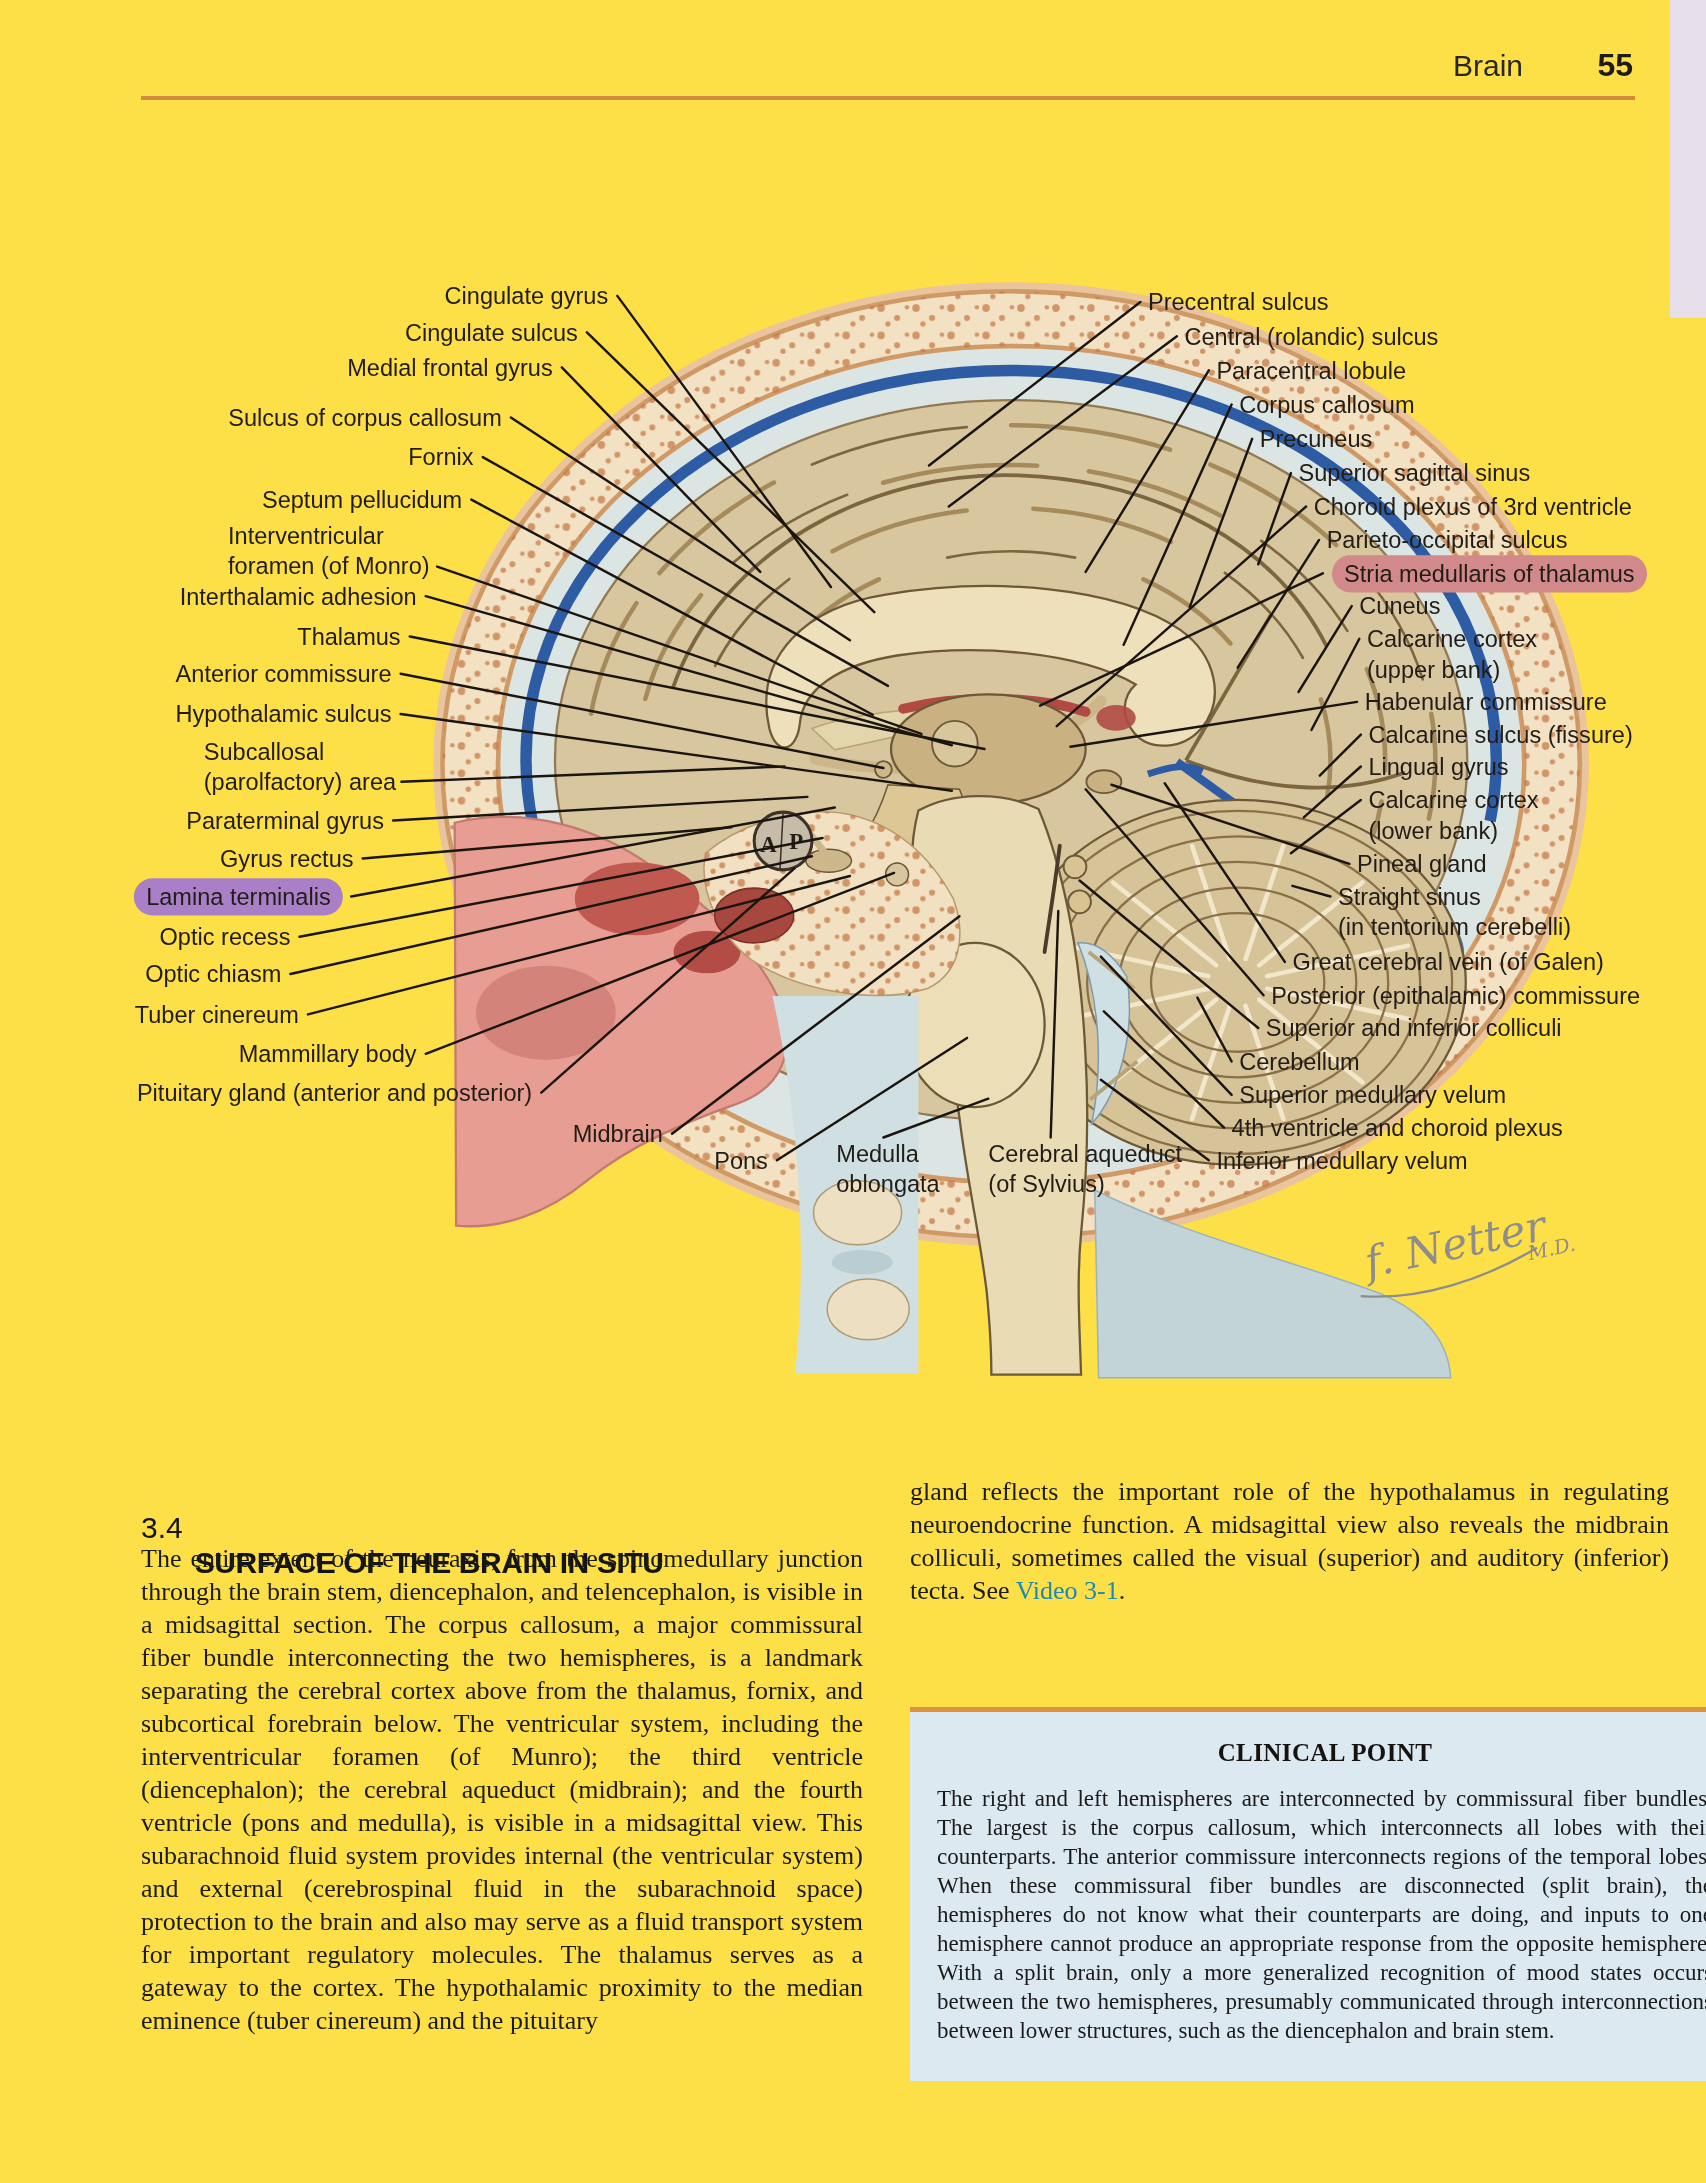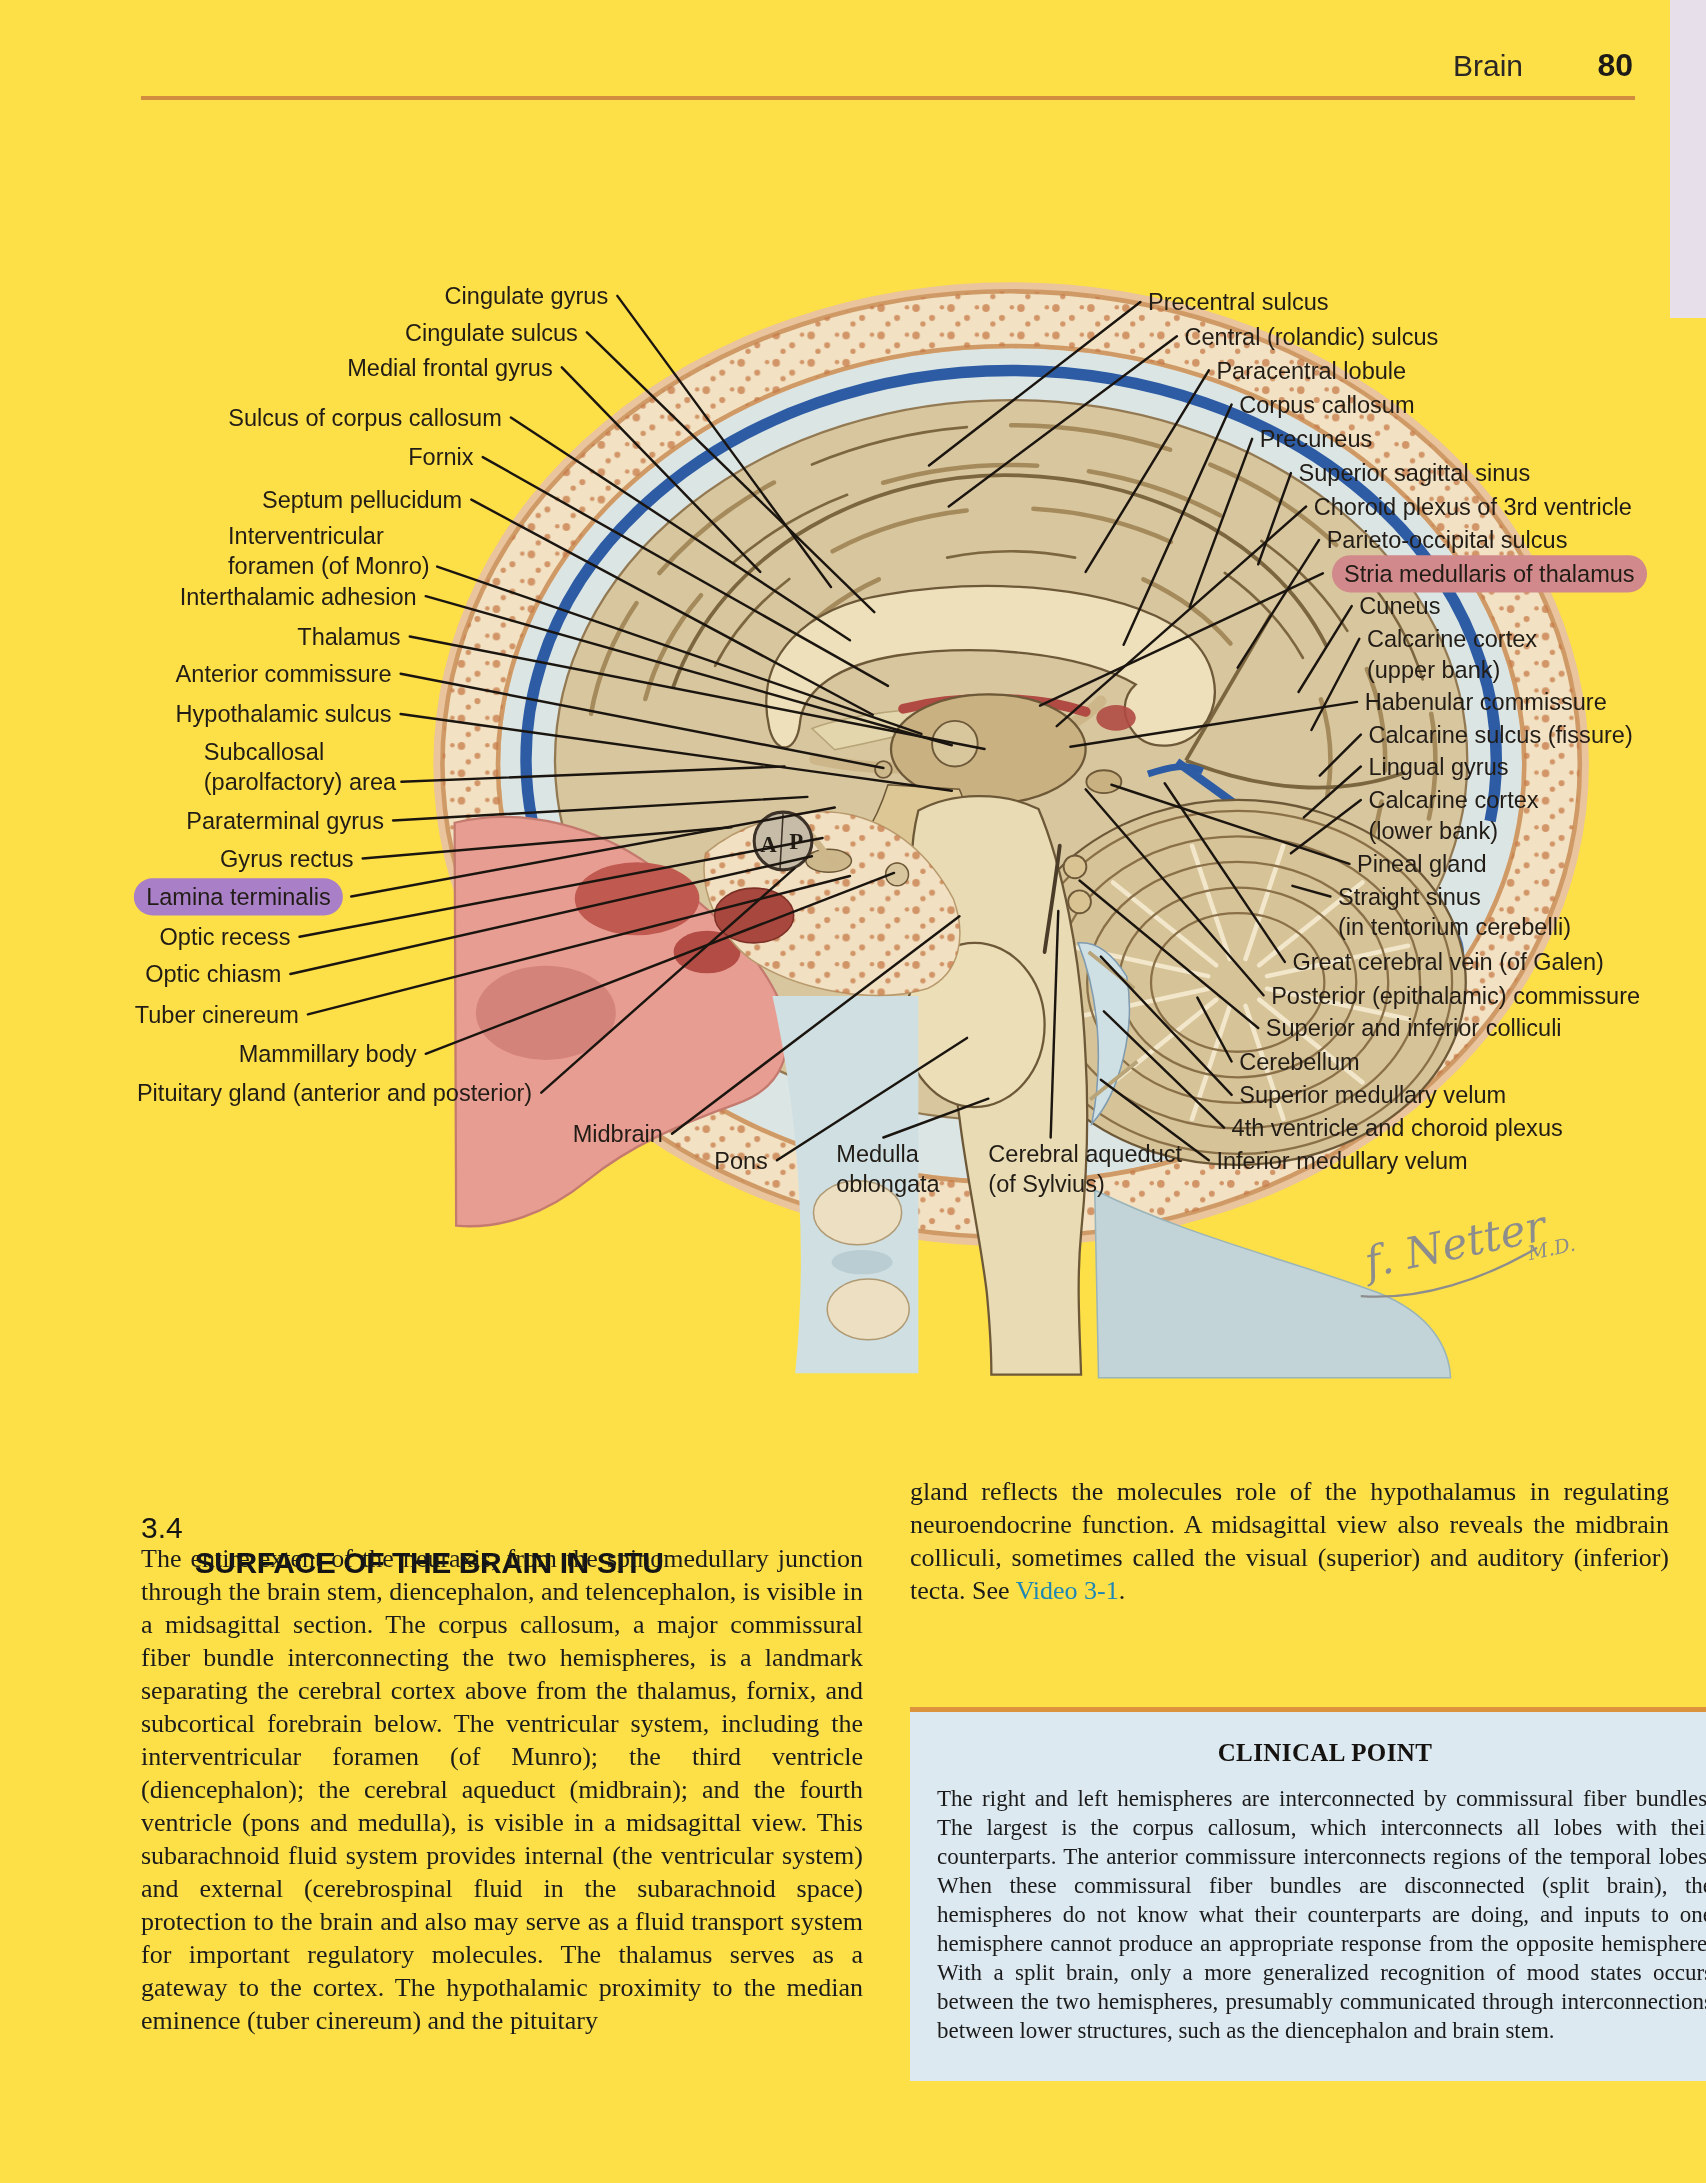--- a/index.html
+++ b/index.html
@@ -28,21 +28,21 @@
             background:#dde9f1;border-top:5.3px solid #dd923e;padding:21px 27px 36px;}
   .clinical h3{font:700 25px "Liberation Serif",serif;color:#15120f;text-align:center;margin:6px 0 16.7px;letter-spacing:0.4px;}
   .clinical p{font:400 23px/29px "Liberation Serif",serif;color:#1b1b1b;text-align:justify;margin:0;}
 </style>
 </head>
 <body>
 
 <div class="page">
 
   <div class="hdr-section">Brain</div>
-  <div class="hdr-page">80</div>
+  <div class="hdr-page">55</div>
   <div class="hdr-rule"></div>
   <div class="side-tab"></div>
 
   <svg id="fig" class="fig" width="1706" height="2183" viewBox="0 0 2244 2871">
     <defs>
       <pattern id="boneDots" width="46" height="36" patternUnits="userSpaceOnUse">
         <circle cx="9" cy="9" r="5" fill="#c67a48" opacity="0.75"></circle>
         <circle cx="30" cy="22" r="4" fill="#c67a48" opacity="0.75"></circle>
         <circle cx="43" cy="8" r="3" fill="#c67a48" opacity="0.75"></circle>
         <circle cx="18" cy="30" r="3.5" fill="#c67a48" opacity="0.75"></circle>
@@ -378,21 +378,21 @@
     <span class="num">3.4</span>
     <span class="ttl">
       <br>
       <span>SURFACE OF THE BRAIN IN SITU</span>
     </span>
   </div>
 
   <div class="col col-left">The entire extent of the neuraxis, from the spinomedullary junction through the brain stem, diencephalon, and telencephalon, is visible in a midsagittal section. The corpus callosum, a major commissural fiber bundle interconnecting the two hemispheres, is a landmark separating the cerebral cortex above from the thalamus, fornix, and subcortical forebrain below. The ventricular system, including the interventricular foramen (of Munro); the third ventricle (diencephalon); the cerebral aqueduct (midbrain); and the fourth ventricle (pons and medulla), is visible in a midsagittal view. This subarachnoid fluid system provides internal (the ventricular system) and external (cerebrospinal fluid in the subarachnoid space) protection to the brain and also may serve as a fluid transport system for important regulatory molecules. The thalamus serves as a gateway to the cortex. The hypothalamic proximity to the median eminence (tuber cinereum) and the pituitary</div>
 
   <div class="col col-right">
-    <span>gland reflects the molecules role of the hypothalamus in regulating neuroendocrine function. A midsagittal view also reveals the midbrain colliculi, sometimes called the visual (superior) and auditory (inferior) tecta. See </span><span class="video-link">Video 3-1</span><span>.</span>
+    <span>gland reflects the important role of the hypothalamus in regulating neuroendocrine function. A midsagittal view also reveals the midbrain colliculi, sometimes called the visual (superior) and auditory (inferior) tecta. See </span><span class="video-link">Video 3-1</span><span>.</span>
   </div>
 
   <div class="clinical">
     <h3>CLINICAL POINT</h3>
     <p>The right and left hemispheres are interconnected by commissural fiber bundles. The largest is the corpus callosum, which interconnects all lobes with their counterparts. The anterior commissure interconnects regions of the temporal lobes. When these commissural fiber bundles are disconnected (split brain), the hemispheres do not know what their counterparts are doing, and inputs to one hemisphere cannot produce an appropriate response from the opposite hemisphere. With a split brain, only a more generalized recognition of mood states occurs between the two hemispheres, presumably communicated through interconnections between lower structures, such as the diencephalon and brain stem.</p>
   </div>
 
 </div>
 
 

